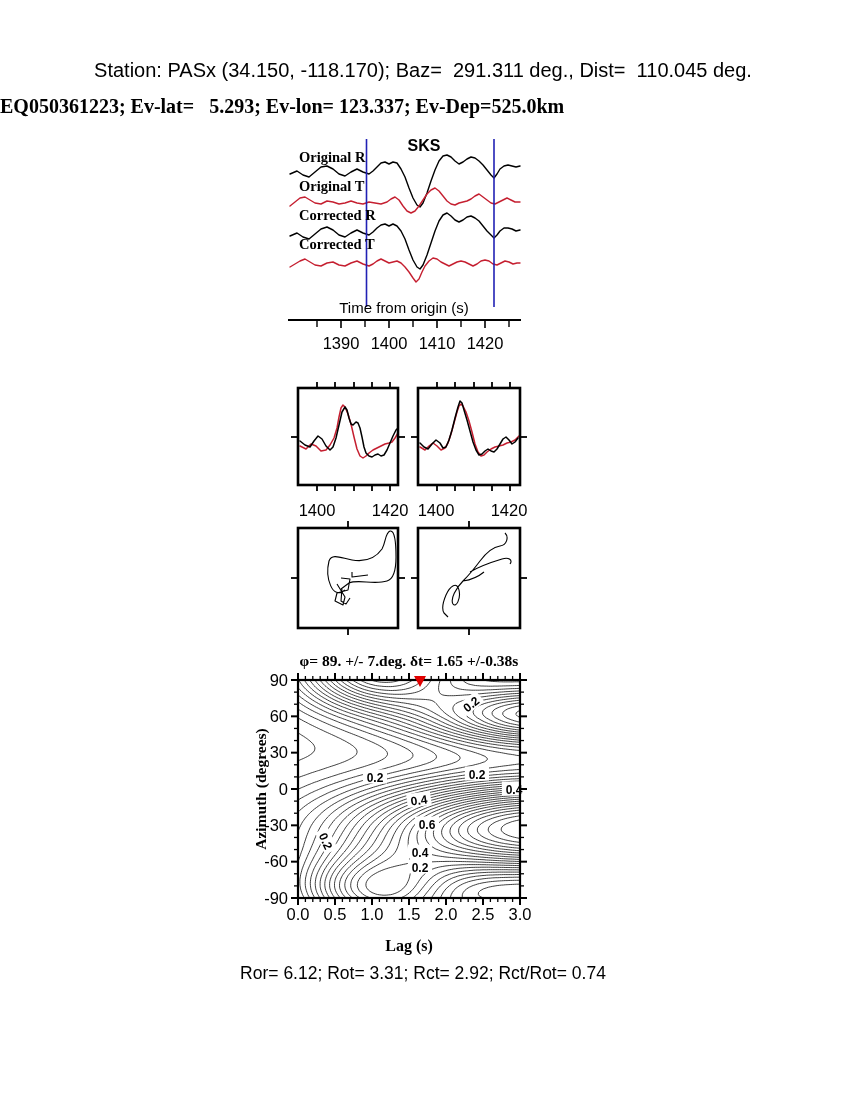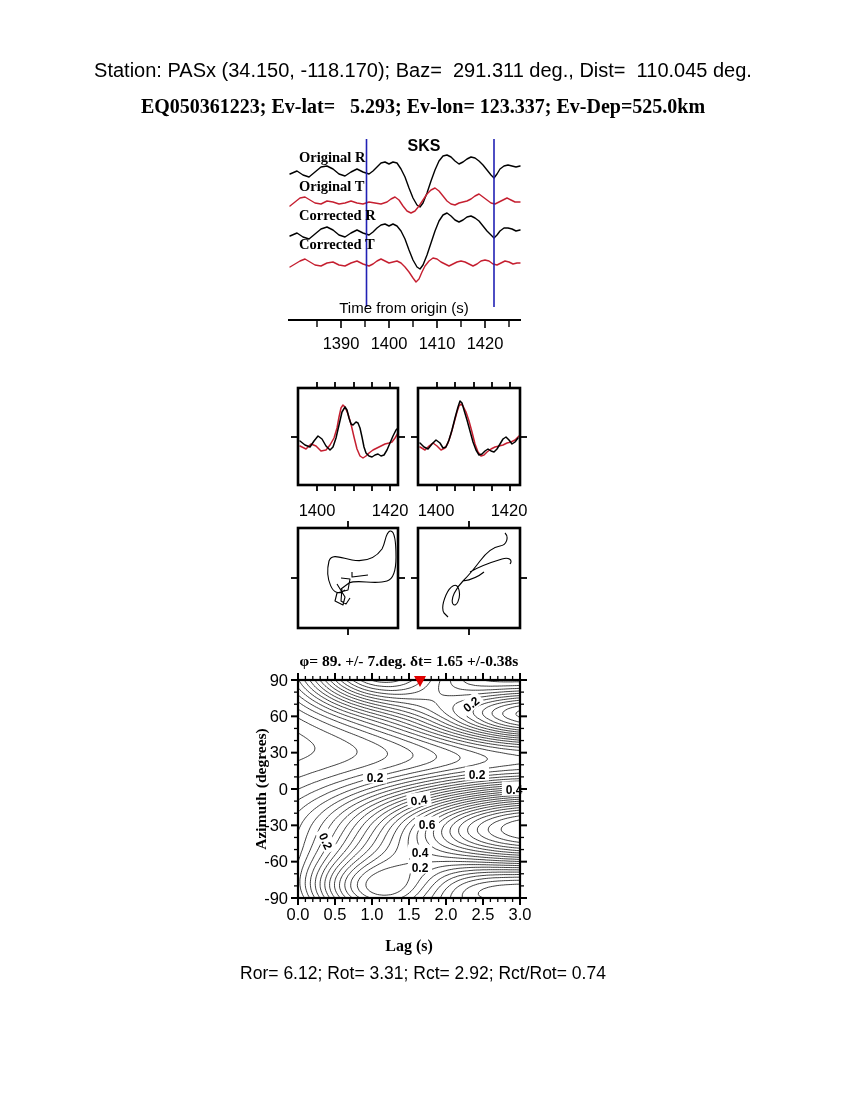--- a/index.html
+++ b/index.html
@@ -1,19 +1,19 @@
 <!DOCTYPE html>
 <html><head>
 <meta charset="utf-8">
 <style>
   html,body{margin:0;padding:0;background:#fff}
   #page{position:relative;width:846px;height:1100px;background:#fff;overflow:hidden;color:#000}
   .hdr1{position:absolute;top:59px;left:0;width:100%;text-align:center;
         font:20px "Liberation Sans",sans-serif;white-space:pre}
-  .hdr2{position:absolute;top:95px;left:0;width:100%;text-align:center;
+  .hdr2{position:absolute;top:95px;left:0;width:100%;text-align:left;
         font:bold 20px "Liberation Serif",serif;white-space:pre}
   .ftr{position:absolute;top:963px;left:0;width:100%;text-align:center;
        font:17.5px "Liberation Sans",sans-serif;white-space:pre}
   #fig{position:absolute;top:0;left:0}
   svg text{fill:#000}
   .t-serifb14{font:bold 14.5px "Liberation Serif",serif}
   .t-sansb15{font:bold 16px "Liberation Sans",sans-serif}
   .t-sans15{font:15px "Liberation Sans",sans-serif}
   .t-sans16{font:16.5px "Liberation Sans",sans-serif}
   .t-serifb15{font:bold 15.5px "Liberation Serif",serif}

